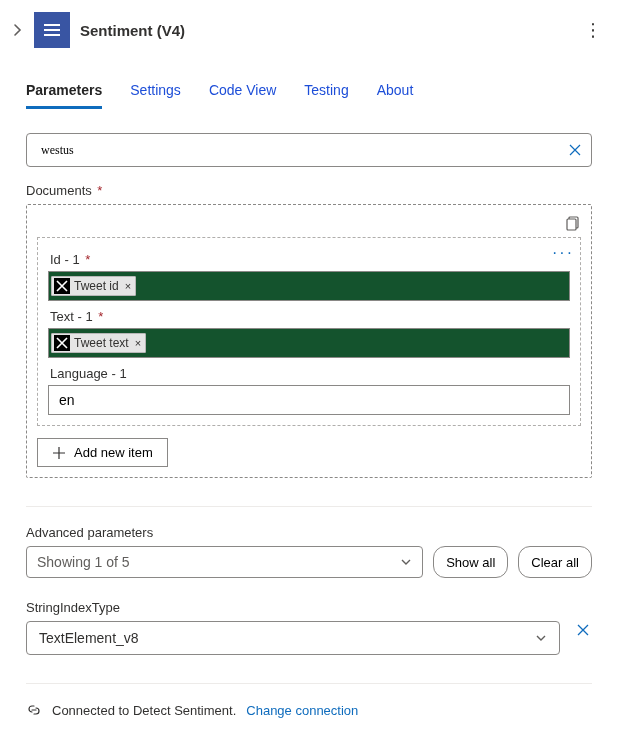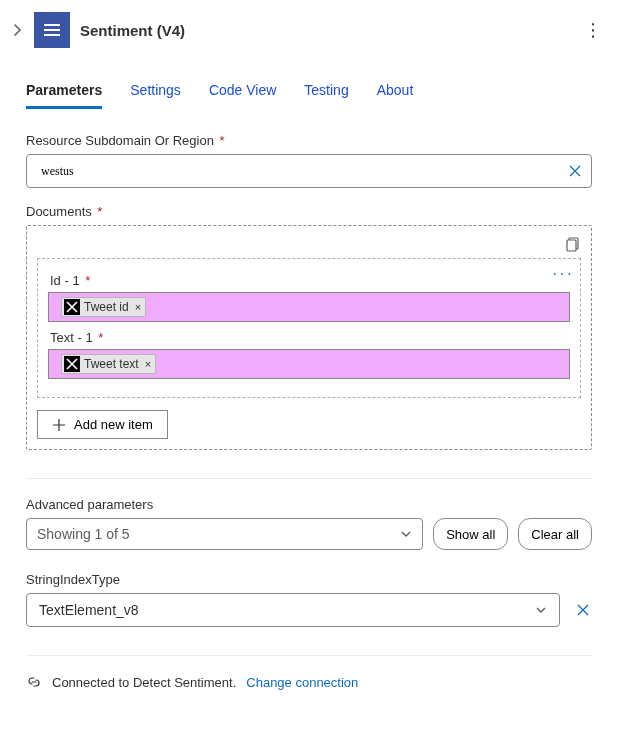--- a/index.html
+++ b/index.html
@@ -110,26 +110,26 @@
     font-size:16px;
   }
   .clipboard-icon {
     cursor:pointer;
     color:#605e5c;
   }
   .sub-field { margin-bottom:8px; }
   .sub-label { font-size:13px; margin:4px 0 4px 2px; color:#323130;}
   .token-input {
     border:1px solid #8a8886;
-    padding:4px 12px;
+    padding:4px 2px;
     display:flex;
     align-items:center;
     gap:6px;
     min-height:30px;
-    background:#f0abfc;
+    background:#14532d;
   }
   .token {
     display:inline-flex;
     align-items:center;
     gap:4px;
     background:#e5e5e5;
     border:1px solid #b7b7b7;
     padding:1px 4px 1px 2px;
     font-size:12px;
     border-radius:1px;
@@ -188,21 +188,20 @@
     border:1px solid #8a8886;
     border-radius:12px;
     background:#fff;
     height:32px;
     padding:0 12px;
     font-size:13px;
     cursor:pointer;
   }
   .string-row {
     display:flex;
-    align-items:center;
     gap:14px;
     margin-top:6px;
   }
   .string-select {
     flex:1;
     border:1px solid #8a8886;
     border-radius:4px;
     height:34px;
     display:flex;
     align-items:center;
@@ -248,23 +247,20 @@
   <div class="content">
 
     <div class="tabs">
       <div class="tab active">Parameters</div>
       <div class="tab">Settings</div>
       <div class="tab">Code View</div>
       <div class="tab">Testing</div>
       <div class="tab">About</div>
     </div>
 
-    <div class="field-label">
-      <span>Resource Subdomain Or Region</span><span class="req"> *</span>
-    </div>
     <div class="input-row">
       <input value="westus" style="">
       <span class="x-icon">
         <svg width="16" height="16" viewBox="0 0 16 16">
             <path d="M3 3 L13 13 M13 3 L3 13" stroke="#0F6CBD" stroke-width="1.2"></path>
           </svg>
       </span>
     </div>
 
     <div class="field-label" style="margin-top:16px;">
@@ -311,20 +307,24 @@
                 <svg width="12" height="12" viewBox="0 0 12 12">
                     <path d="M1 1 L11 11 M11 1 L1 11" stroke="#fff" stroke-width="1.6"></path>
                   </svg>
               </span>
               <span>Tweet text</span>
               <span class="token-x">×</span>
             </span>
           </div>
         </div>
 
+        <div class="sub-field" style="margin-bottom:0;">
+          <div class="sub-label">Language - 1</div>
+          <input class="plain-input" value="en" style="">
+        </div>
       </div>
 
       <button class="add-btn">
         <span>
           <svg width="14" height="14" viewBox="0 0 14 14">
               <path d="M7 1 V13 M1 7 H13" stroke="#323130" stroke-width="1.2"></path>
             </svg>
         </span>
         <span>Add new item</span>
       </button>

